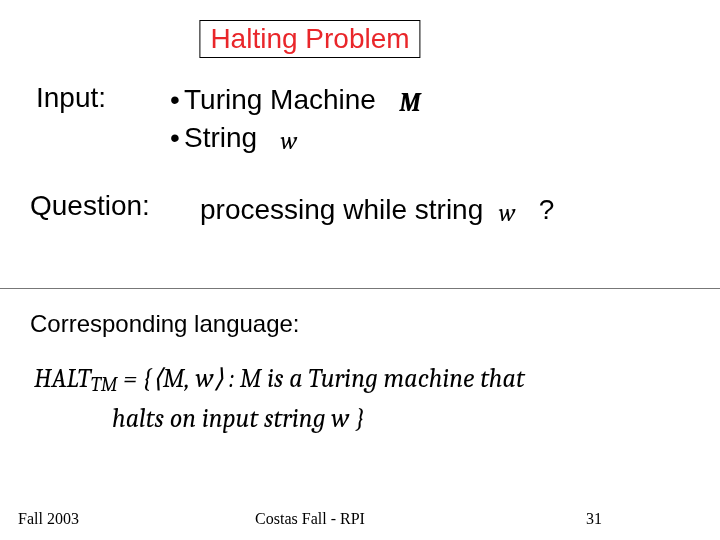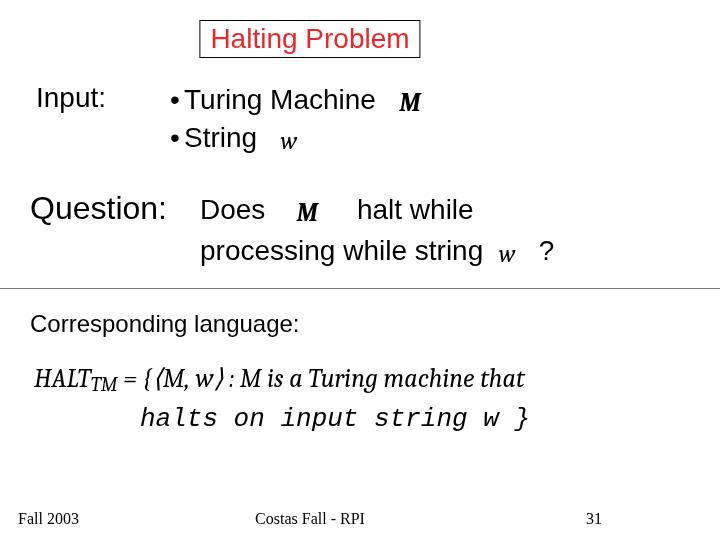--- a/index.html
+++ b/index.html
@@ -52,21 +52,21 @@
   .wvar {
     font-family: Cambria, "Times New Roman", serif;
     font-style: italic;
     font-size: 24px;
     vertical-align: -2px;
   }
   .question-label {
     position: absolute;
     top: 190px;
     left: 30px;
-    font-size: 32px;
+    font-size: 28px;
   }
   .question-body {
     position: absolute;
     top: 190px;
     left: 200px;
     font-size: 28px;
     line-height: 1.4;
     width: 500px;
   }
   .question-body .line1, .question-body .line2 { white-space: nowrap; }
@@ -88,22 +88,21 @@
     position: absolute;
     top: 360px;
     left: 34px;
     font-family: Cambria, "Times New Roman", serif;
     font-style: italic;
     font-size: 26px;
     color: #000;
     line-height: 1.5;
   }
   .formula .l2 {
-    margin-left: 106px;
-    font-family: Liberation Mono, monospace;
+    margin-left: 78px;
   }
   .sub {
     font-style: italic;
     font-size: 20px;
     vertical-align: -4px;
   }
   .footer-left {
     position: absolute;
     bottom: 12px;
     left: 18px;
@@ -142,23 +141,20 @@
       <span class="dot">•</span><span>Turing Machine</span>&nbsp;&nbsp;&nbsp;<span class="mvar">M</span>
     </div>
     <div class="row">
       <span class="dot">•</span><span>String</span>&nbsp;&nbsp;&nbsp;<span class="wvar">w</span>
     </div>
   </div>
 
   <div class="question-label">Question:</div>
 
   <div class="question-body">
-    <div class="line1">
-      <span>Does</span>&nbsp;&nbsp;&nbsp;&nbsp;<span class="mvar">M</span>&nbsp;&nbsp;&nbsp;&nbsp;&nbsp;<span>halt while</span>
-    </div>
     <div class="line2">
       <span>processing while string</span>&nbsp;&nbsp;<span class="wvar">w</span>&nbsp;&nbsp;&nbsp;<span>?</span>
     </div>
   </div>
 
   <div class="divider"></div>
 
   <div class="corresp">Corresponding language:</div>
 
   <div class="formula">

